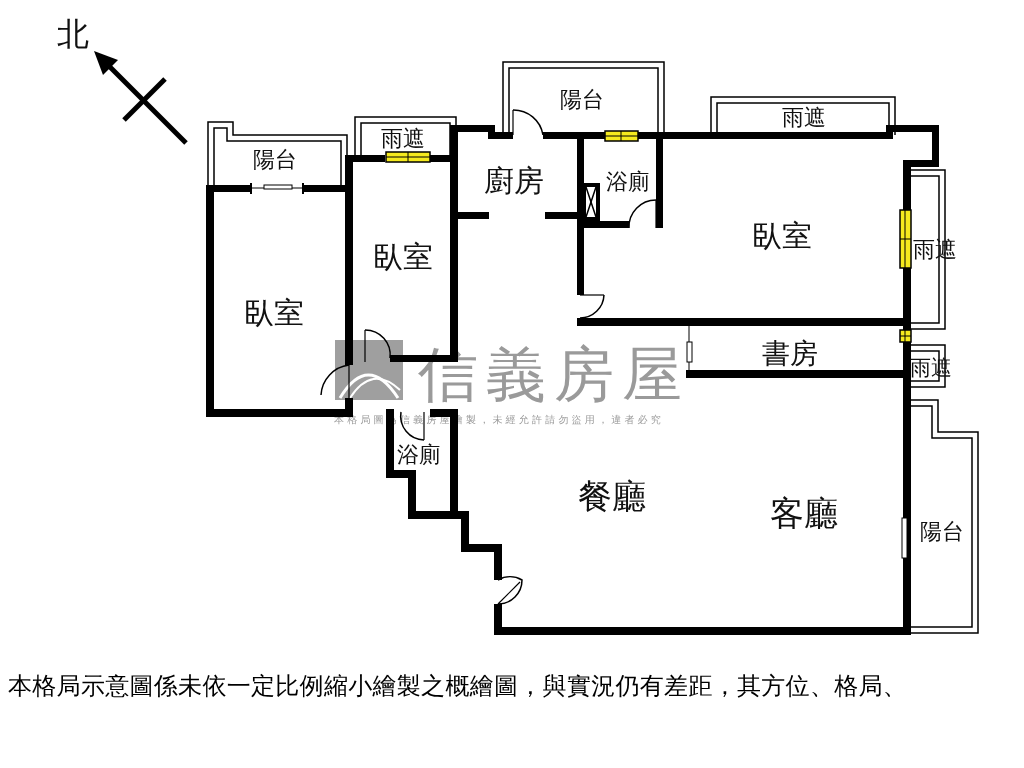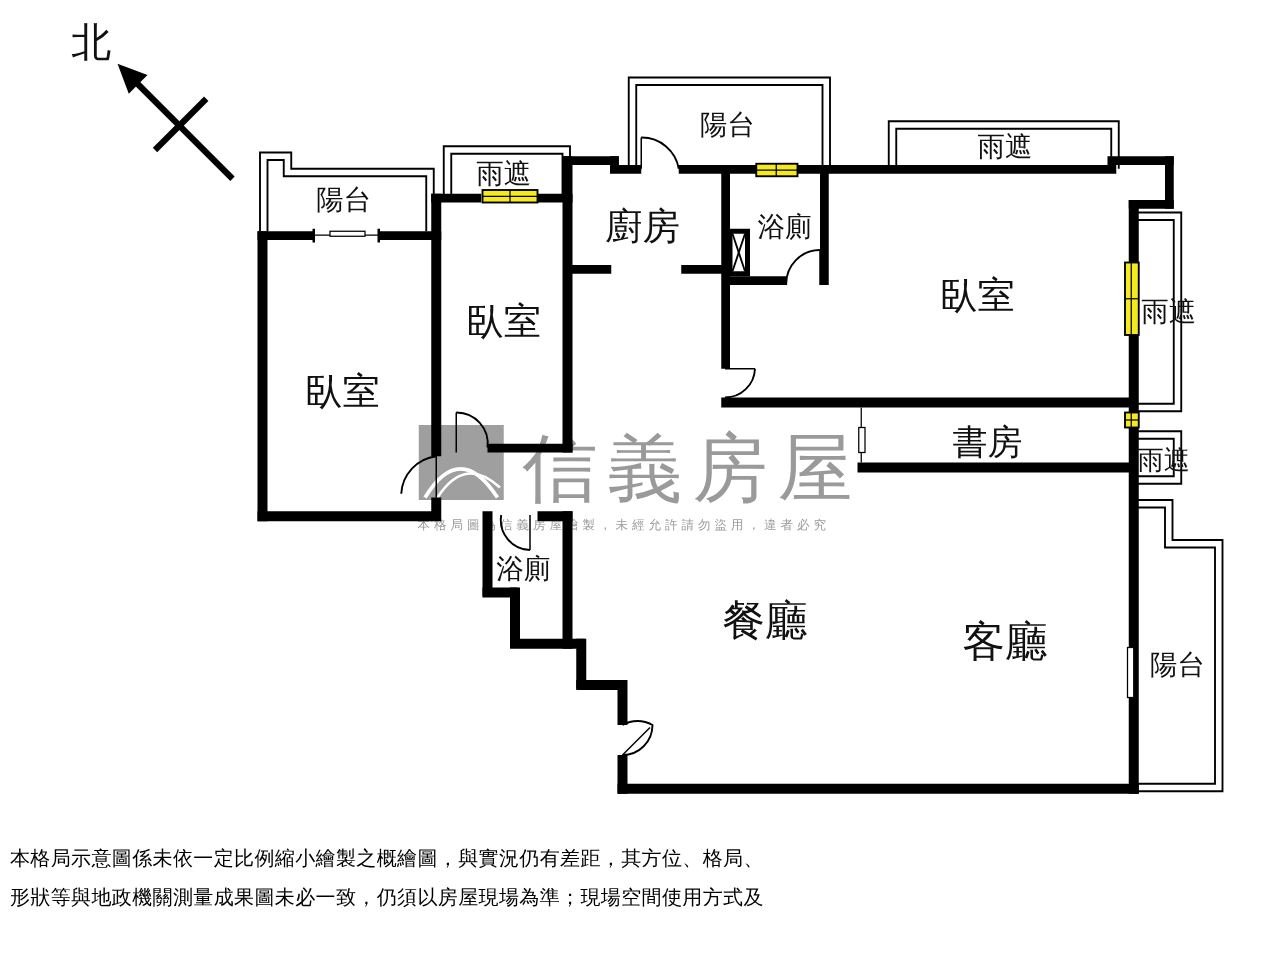--- a/index.html
+++ b/index.html
@@ -2,21 +2,21 @@
 <html><head>
 <meta charset="utf-8">
 <style>
   html, body { margin:0; padding:0; background:#ffffff; }
   body { width:1024px; height:768px; position:relative; overflow:hidden; font-family:"DejaVu Serif", serif; }
   #plan { position:absolute; left:0; top:0; width:1024px; height:665px; }
   .wall { fill:#000; }
   .thin { fill:none; stroke:#000; stroke-width:1.5; }
   .lbl { font-family:"DejaVu Serif", serif; fill:#111; }
   .wm { font-family:"DejaVu Sans", sans-serif; fill:#9a9a9a; }
-  #disclaimer { position:absolute; left:8px; top:671px; width:1012px; font-family:"DejaVu Serif", serif; font-size:16px; line-height:31px; color:#000; letter-spacing:0.3px; }
+  #disclaimer { position:absolute; left:8px; top:671px; width:1012px; font-family:"DejaVu Serif", serif; font-size:24px; line-height:31px; color:#000; letter-spacing:0.3px; }
   #disclaimer div { white-space:nowrap; }
 </style>
 </head>
 <body>
 
 <svg id="plan" viewBox="0 0 1024 665" xmlns="http://www.w3.org/2000/svg">
 
   <g>
     <line x1="186" y1="143" x2="106" y2="63" stroke="#000" stroke-width="5"></line>
     <polygon points="94,51 118,60 103,75" fill="#000"></polygon>
@@ -192,14 +192,13 @@
   <text class="lbl" x="560" y="107" font-size="22">陽台</text>
   <text class="lbl" x="920" y="539" font-size="22">陽台</text>
   <text class="lbl" x="381" y="146" font-size="22">雨遮</text>
   <text class="lbl" x="782" y="125" font-size="22">雨遮</text>
   <text class="lbl" x="913" y="257" font-size="22">雨遮</text>
   <text class="lbl" x="910" y="375" font-size="21">雨遮</text>
 </svg>
 
 <div id="disclaimer">
   <div>本格局示意圖係未依一定比例縮小繪製之概繪圖，與實況仍有差距，其方位、格局、</div>
-  <div>形狀等與地政機關測量成果圖未必一致，仍須以房屋現場為準；現場空間使用方式及</div>
 </div>
 
 </body></html>

